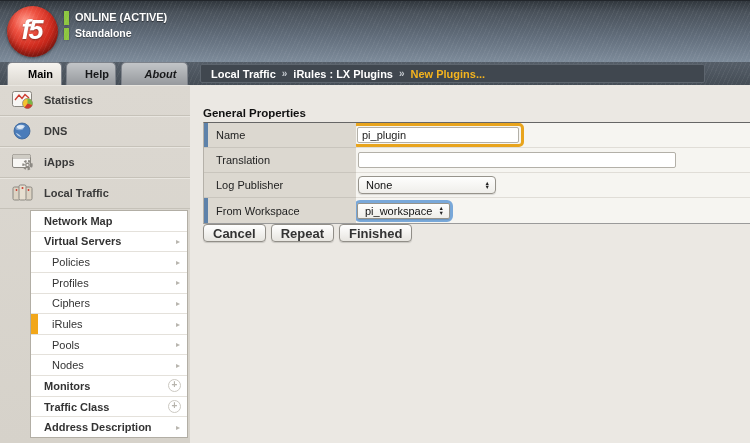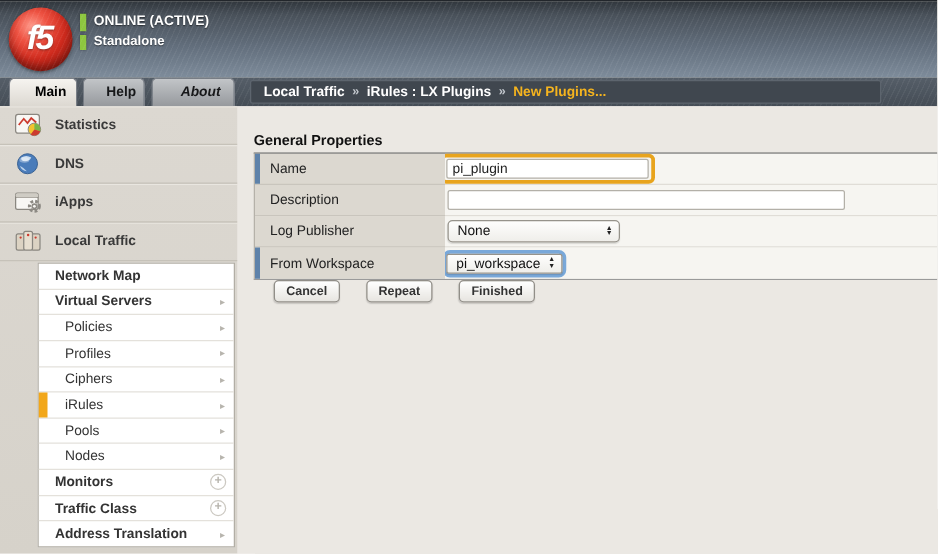--- a/index.html
+++ b/index.html
@@ -91,21 +91,21 @@
   .stepper { margin-left:auto; margin-right:5px; display:flex; flex-direction:column;
     align-items:center; color:#222; }
   .stepper i { font-style:normal; font-size:5.5px; line-height:4.5px; }
   .focus-ring-blue { margin-left:-2px; border:3px solid #79a8d9; border-radius:6px;
     display:inline-flex; align-items:center; }
   .sel-ws { width:93px; height:16px; border-radius:2px; }
 
   .btnrow { position:absolute; left:13px; top:139px; display:flex; gap:5px; }
   .btnrow button { height:18px; padding:0 9px; border:1px solid #918e88; border-radius:4px;
     background:linear-gradient(#ffffff,#e7e5e0); font-family:"Liberation Sans",sans-serif;
-    font-weight:bold; font-size:10px; color:#333; cursor:pointer; box-shadow:0 1px 1px rgba(0,0,0,.15);margin-left:16px; }
+    font-weight:bold; font-size:13px; color:#333; cursor:pointer; box-shadow:0 1px 1px rgba(0,0,0,.15); }
 </style>
 </head>
 <body>
 
 <div class="page">
 
   <div class="header striped">
     <div class="logo">
       <span>f5</span>
     </div>
@@ -210,21 +210,21 @@
       </div>
       <div class="sub-item">
         <span class="sub-label lvl1">Monitors</span>
         <span class="plus">+</span>
       </div>
       <div class="sub-item">
         <span class="sub-label lvl1">Traffic Class</span>
         <span class="plus">+</span>
       </div>
       <div class="sub-item">
-        <span class="sub-label lvl1">Address Translation</span>
+        <span class="sub-label lvl1">Address Description</span>
         <span class="chev">▸</span>
       </div>
     </div>
   </div>
 
   <div class="content">
     <div class="section-title">General Properties</div>
 
     <div class="ftable">
 
@@ -235,21 +235,21 @@
         </div>
         <div class="fcell-value">
           <div class="focus-ring-orange">
             <input class="txt name-input" type="text" value="pi_plugin" style="">
           </div>
         </div>
       </div>
 
       <div class="frow">
         <div class="fcell-label">
-          <span>Description</span>
+          <span>Translation</span>
         </div>
         <div class="fcell-value">
           <input class="txt desc-input" type="text" value="" style="">
         </div>
       </div>
 
       <div class="frow">
         <div class="fcell-label">
           <span>Log Publisher</span>
         </div>

